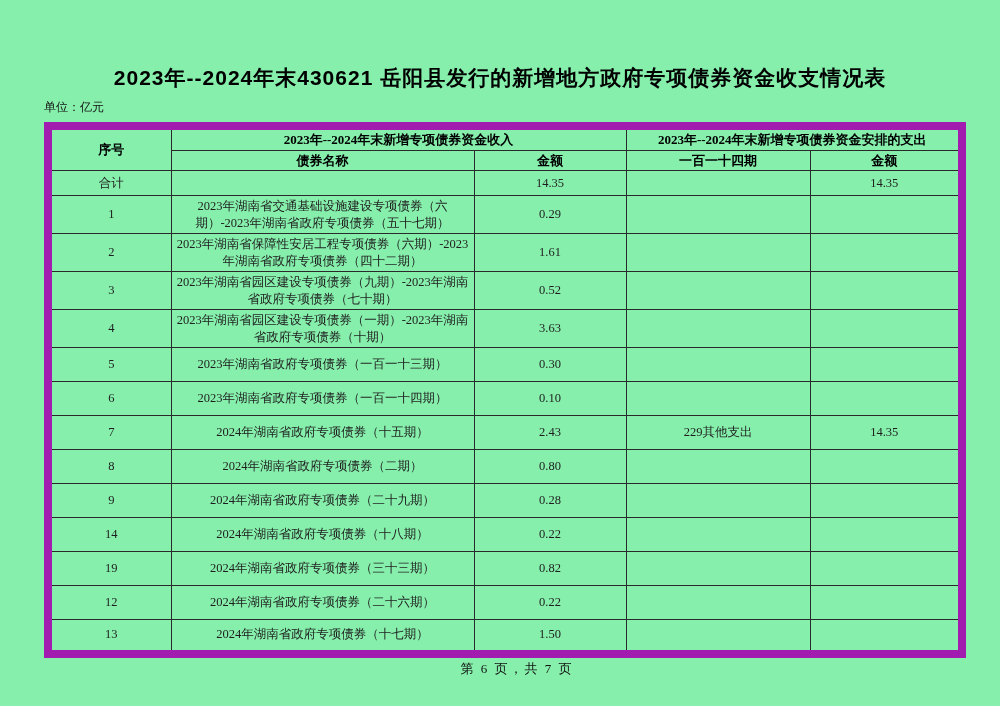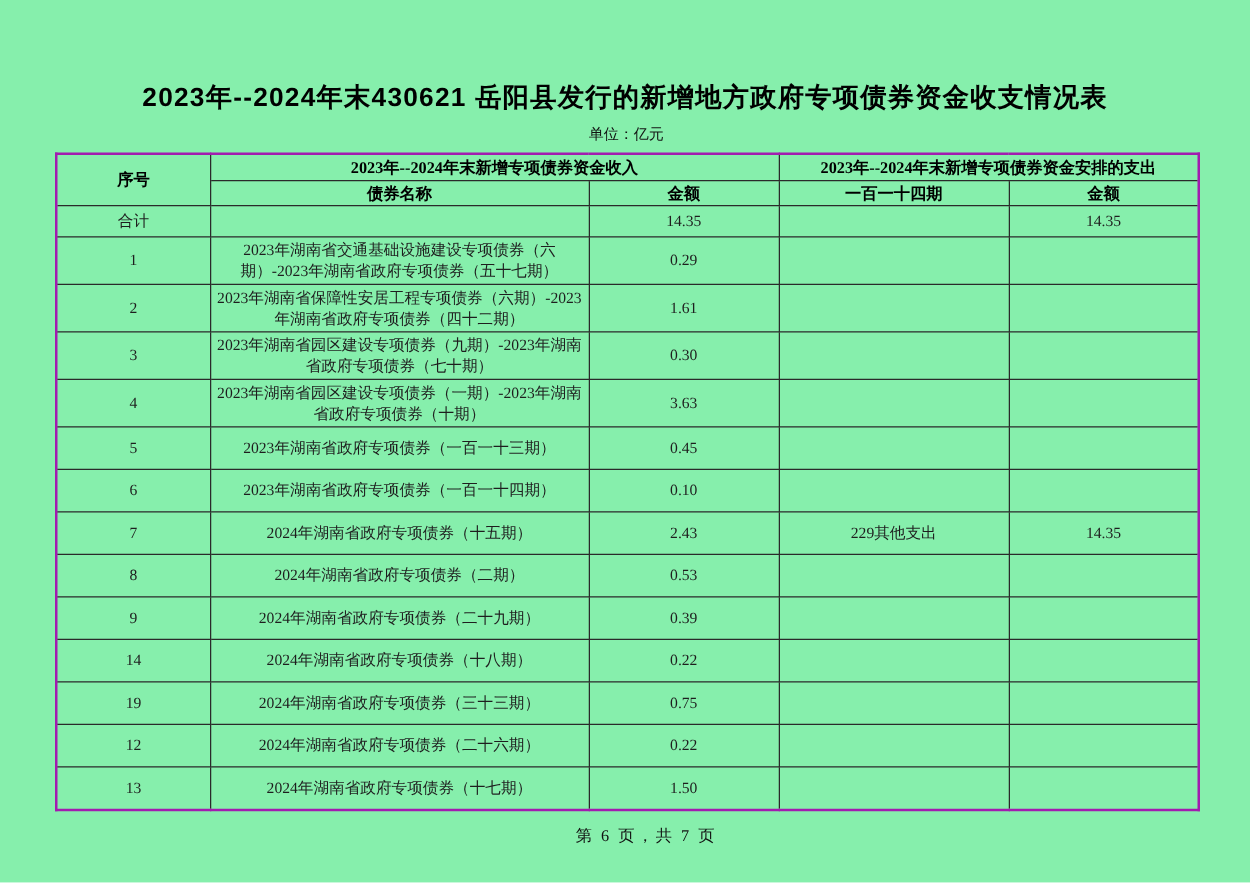--- a/index.html
+++ b/index.html
@@ -25,32 +25,32 @@
     font-weight: bold;
     font-size: 21px;
     letter-spacing: 1px;
     color: #000000;
   }
   .unit-label {
     position: absolute;
     top: 99px;
     left: 44px;
     width: 914px;
-    text-align: center;
+    text-align: left;
     font-size: 12px;
     color: #111111;
   }
   table.bond-table {
     position: absolute;
     top: 122px;
     left: 44px;
     width: 914px;
     border-collapse: collapse;
     table-layout: fixed;
-    border: 2px solid #a21caf;
+    border: 8px solid #a21caf;
   }
   table.bond-table th,
   table.bond-table td {
     border: 1px solid #2a2a2a;
     text-align: center;
     vertical-align: middle;
     font-size: 12.5px;
     line-height: 1.35;
     padding: 1px 4px;
     overflow: hidden;
@@ -125,77 +125,77 @@
         <tr class="row-tall">
           <td>2</td>
           <td>2023年湖南省保障性安居工程专项债券（六期）-2023年湖南省政府专项债券（四十二期）</td>
           <td>1.61</td>
           <td></td>
           <td></td>
         </tr>
         <tr class="row-tall">
           <td>3</td>
           <td>2023年湖南省园区建设专项债券（九期）-2023年湖南省政府专项债券（七十期）</td>
-          <td>0.30</td>
+          <td>0.52</td>
           <td></td>
           <td></td>
         </tr>
         <tr class="row-tall">
           <td>4</td>
           <td>2023年湖南省园区建设专项债券（一期）-2023年湖南省政府专项债券（十期）</td>
           <td>3.63</td>
           <td></td>
           <td></td>
         </tr>
         <tr class="row-short">
           <td>5</td>
           <td>2023年湖南省政府专项债券（一百一十三期）</td>
-          <td>0.45</td>
+          <td>0.30</td>
           <td></td>
           <td></td>
         </tr>
         <tr class="row-short">
           <td>6</td>
           <td>2023年湖南省政府专项债券（一百一十四期）</td>
           <td>0.10</td>
           <td></td>
           <td></td>
         </tr>
         <tr class="row-short">
           <td>7</td>
           <td>2024年湖南省政府专项债券（十五期）</td>
           <td>2.43</td>
           <td>229其他支出</td>
           <td>14.35</td>
         </tr>
         <tr class="row-short">
           <td>8</td>
           <td>2024年湖南省政府专项债券（二期）</td>
-          <td>0.53</td>
+          <td>0.80</td>
           <td></td>
           <td></td>
         </tr>
         <tr class="row-short">
           <td>9</td>
           <td>2024年湖南省政府专项债券（二十九期）</td>
-          <td>0.39</td>
+          <td>0.28</td>
           <td></td>
           <td></td>
         </tr>
         <tr class="row-short">
           <td>14</td>
           <td>2024年湖南省政府专项债券（十八期）</td>
           <td>0.22</td>
           <td></td>
           <td></td>
         </tr>
         <tr class="row-short">
           <td>19</td>
           <td>2024年湖南省政府专项债券（三十三期）</td>
-          <td>0.75</td>
+          <td>0.82</td>
           <td></td>
           <td></td>
         </tr>
         <tr class="row-short">
           <td>12</td>
           <td>2024年湖南省政府专项债券（二十六期）</td>
           <td>0.22</td>
           <td></td>
           <td></td>
         </tr>

